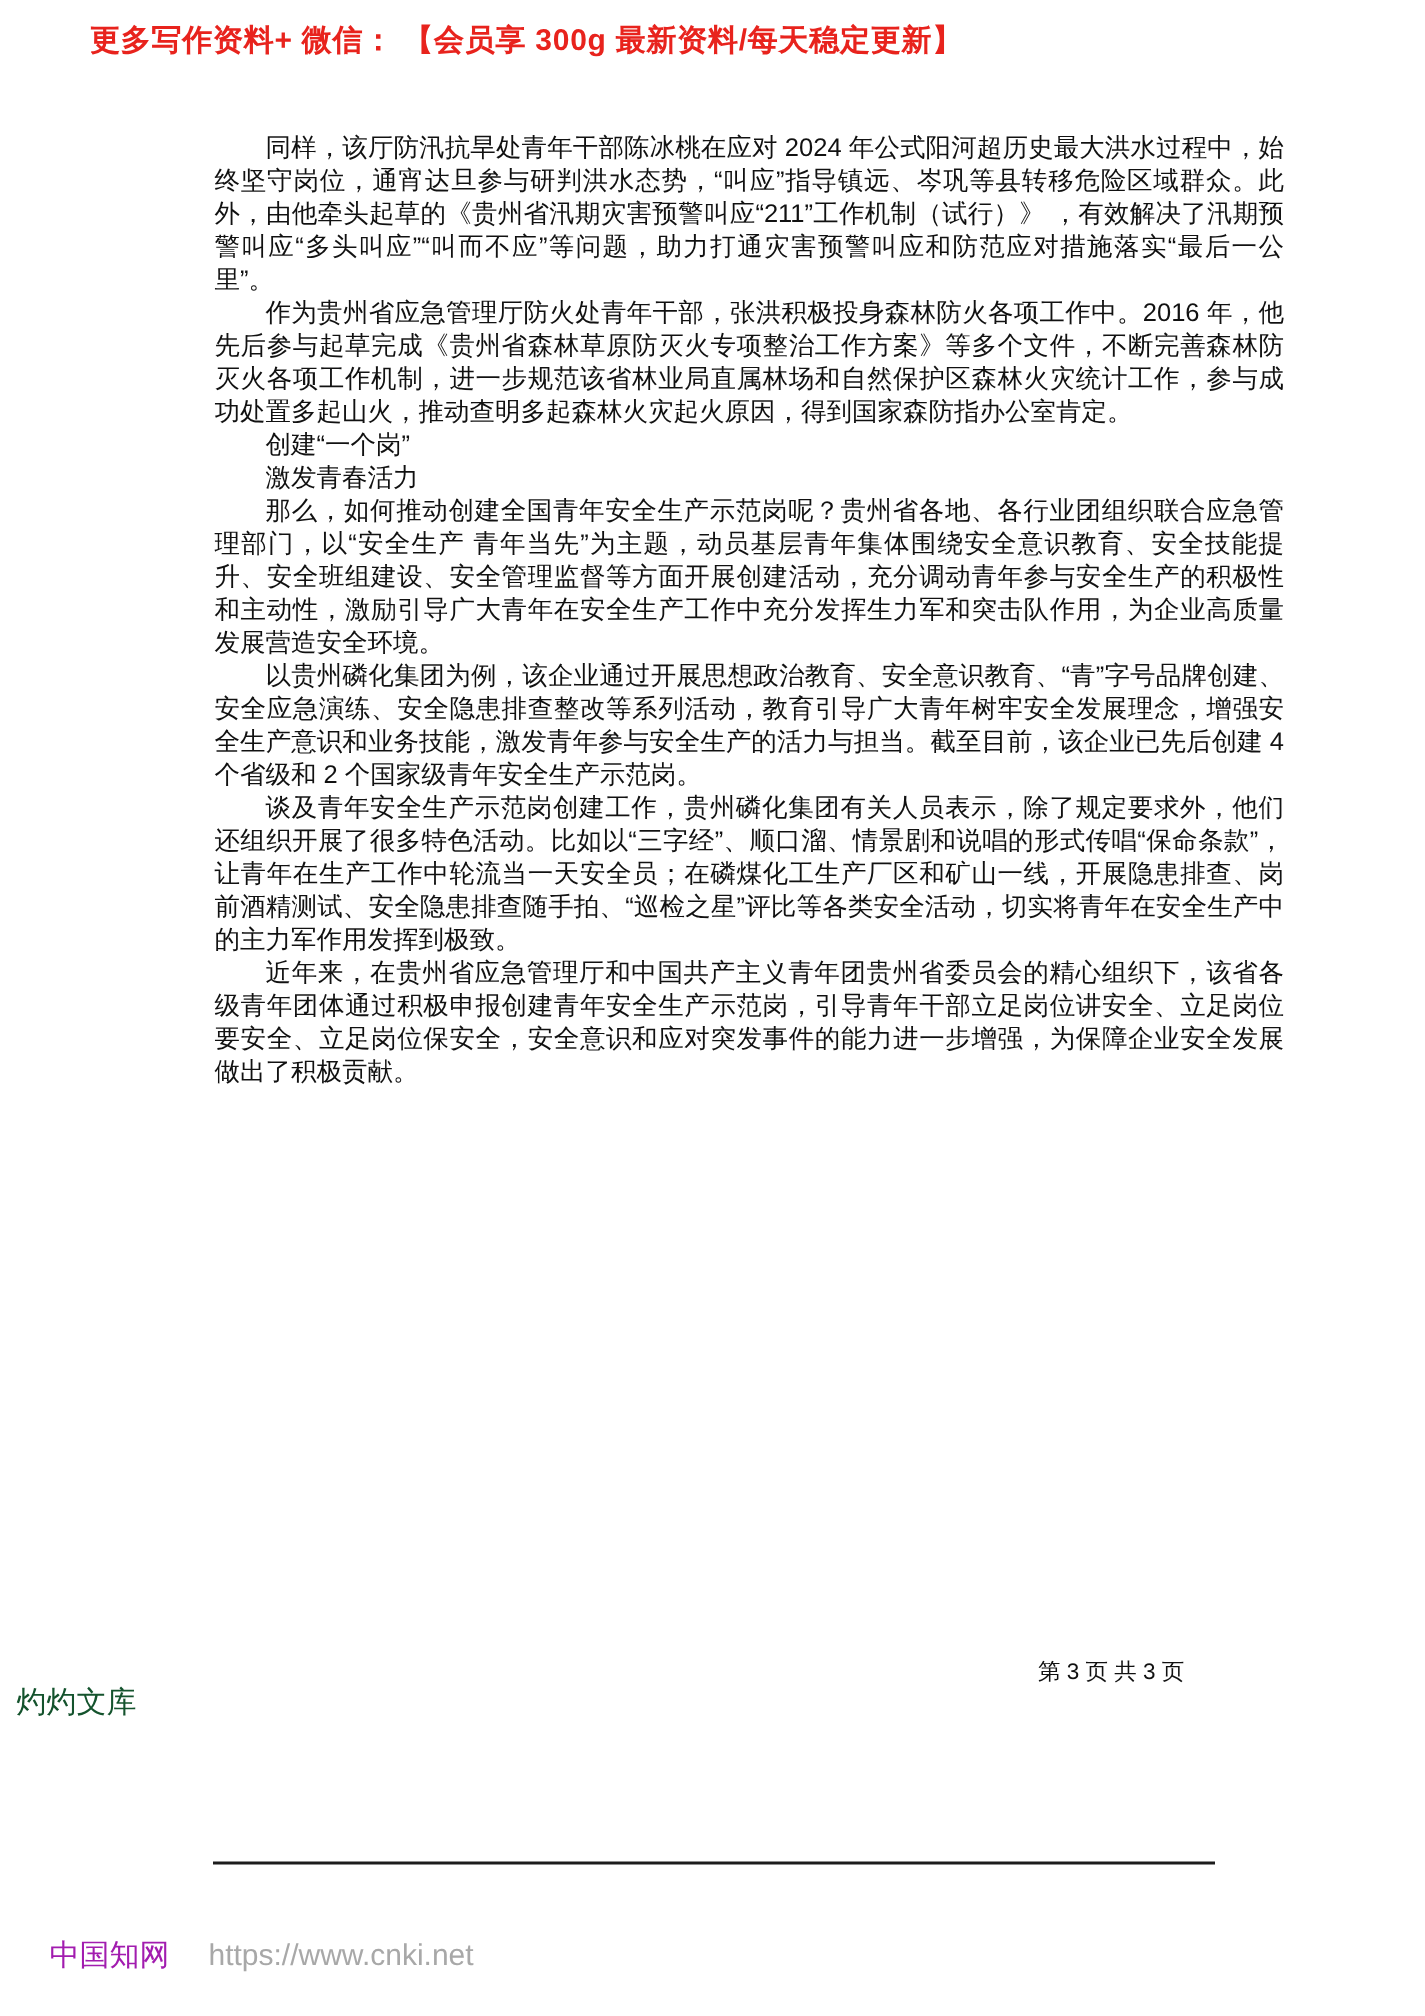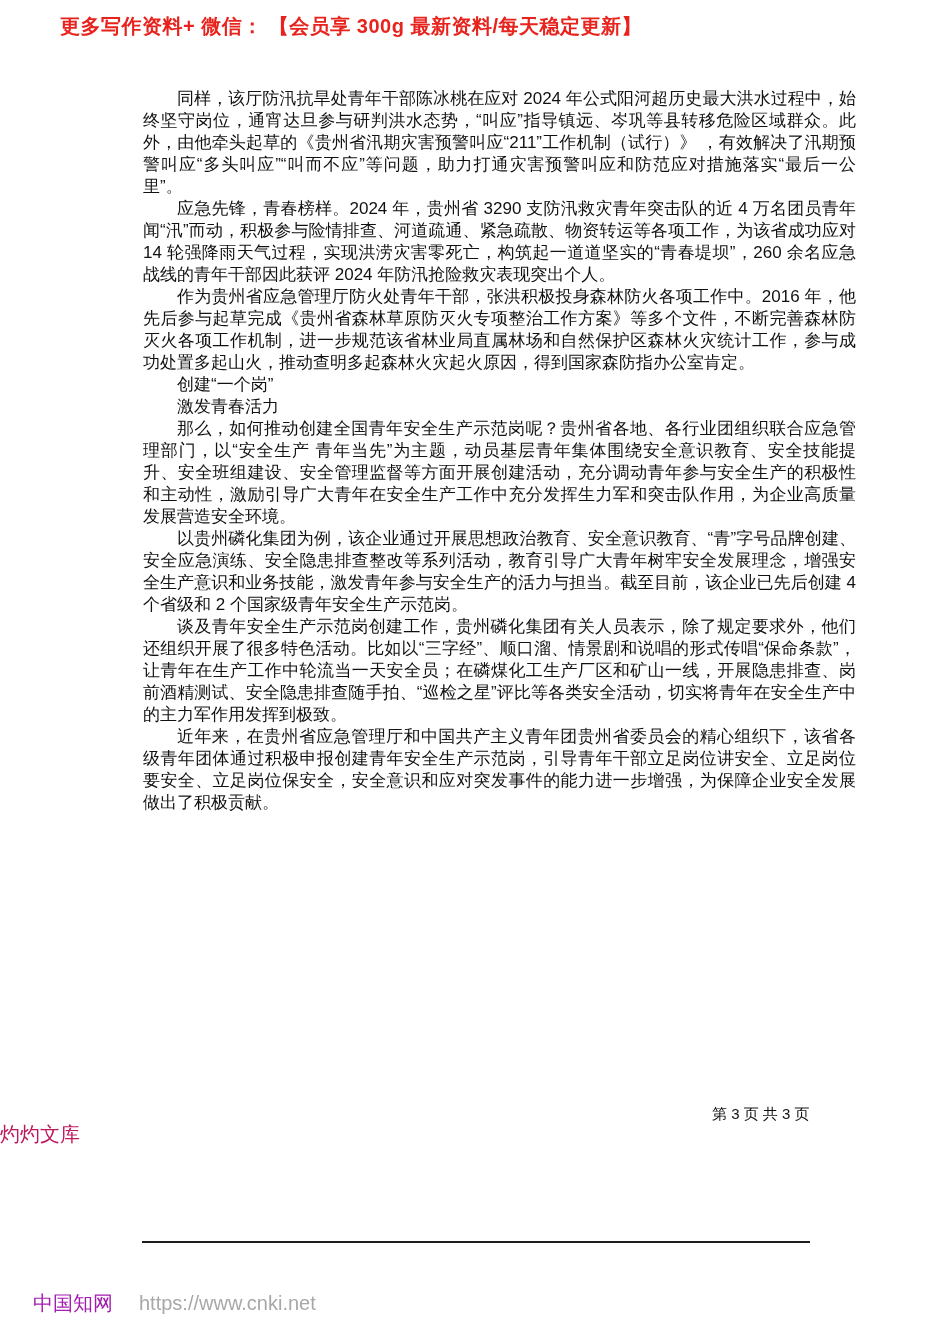--- a/index.html
+++ b/index.html
@@ -35,32 +35,32 @@
     color: #111111;
     text-align: justify;
   }
   .doc-body p {
     margin: 0;
     padding: 0;
     text-indent: 2em;
   }
   .page-indicator {
     position: absolute;
-    left: 712px;
+    left: 692px;
     top: 1105px;
     font-size: 15px;
     color: #111111;
     white-space: nowrap;
   }
   .library-name {
     position: absolute;
-    left: 0px;
+    left: 11px;
     top: 1121px;
     font-size: 20px;
-    color: #be185d;
+    color: #14532d;
     white-space: nowrap;
   }
   .divider-line {
     position: absolute;
     left: 142px;
     top: 1241px;
     width: 668px;
     height: 2px;
     background: #1c1c1c;
   }
@@ -82,21 +82,20 @@
 </style>
 </head>
 <body>
 
 <div class="page">
 
   <div class="promo-header">更多写作资料+ 微信： 【会员享 300g 最新资料/每天稳定更新】</div>
 
   <div class="doc-body">
     <p>同样，该厅防汛抗旱处青年干部陈冰桃在应对 2024 年公式阳河超历史最大洪水过程中，始终坚守岗位，通宵达旦参与研判洪水态势，“叫应”指导镇远、岑巩等县转移危险区域群众。此外，由他牵头起草的《贵州省汛期灾害预警叫应“211”工作机制（试行）》 ，有效解决了汛期预警叫应“多头叫应”“叫而不应”等问题，助力打通灾害预警叫应和防范应对措施落实“最后一公里”。</p>
-    <p>应急先锋，青春榜样。2024 年，贵州省 3290 支防汛救灾青年突击队的近 4 万名团员青年闻“汛”而动，积极参与险情排查、河道疏通、紧急疏散、物资转运等各项工作，为该省成功应对 14 轮强降雨天气过程，实现洪涝灾害零死亡，构筑起一道道坚实的“青春堤坝”，260 余名应急战线的青年干部因此获评 2024 年防汛抢险救灾表现突出个人。</p>
     <p>作为贵州省应急管理厅防火处青年干部，张洪积极投身森林防火各项工作中。2016 年，他先后参与起草完成《贵州省森林草原防灭火专项整治工作方案》等多个文件，不断完善森林防灭火各项工作机制，进一步规范该省林业局直属林场和自然保护区森林火灾统计工作，参与成功处置多起山火，推动查明多起森林火灾起火原因，得到国家森防指办公室肯定。</p>
     <p>创建“一个岗”</p>
     <p>激发青春活力</p>
     <p>那么，如何推动创建全国青年安全生产示范岗呢？贵州省各地、各行业团组织联合应急管理部门，以“安全生产 青年当先”为主题，动员基层青年集体围绕安全意识教育、安全技能提升、安全班组建设、安全管理监督等方面开展创建活动，充分调动青年参与安全生产的积极性和主动性，激励引导广大青年在安全生产工作中充分发挥生力军和突击队作用，为企业高质量发展营造安全环境。</p>
     <p>以贵州磷化集团为例，该企业通过开展思想政治教育、安全意识教育、“青”字号品牌创建、安全应急演练、安全隐患排查整改等系列活动，教育引导广大青年树牢安全发展理念，增强安全生产意识和业务技能，激发青年参与安全生产的活力与担当。截至目前，该企业已先后创建 4 个省级和 2 个国家级青年安全生产示范岗。</p>
     <p>谈及青年安全生产示范岗创建工作，贵州磷化集团有关人员表示，除了规定要求外，他们还组织开展了很多特色活动。比如以“三字经”、顺口溜、情景剧和说唱的形式传唱“保命条款”，让青年在生产工作中轮流当一天安全员；在磷煤化工生产厂区和矿山一线，开展隐患排查、岗前酒精测试、安全隐患排查随手拍、“巡检之星”评比等各类安全活动，切实将青年在安全生产中的主力军作用发挥到极致。</p>
     <p>近年来，在贵州省应急管理厅和中国共产主义青年团贵州省委员会的精心组织下，该省各级青年团体通过积极申报创建青年安全生产示范岗，引导青年干部立足岗位讲安全、立足岗位要安全、立足岗位保安全，安全意识和应对突发事件的能力进一步增强，为保障企业安全发展做出了积极贡献。</p>
   </div>
 
   <div class="page-indicator">第 3 页 共 3 页</div>

